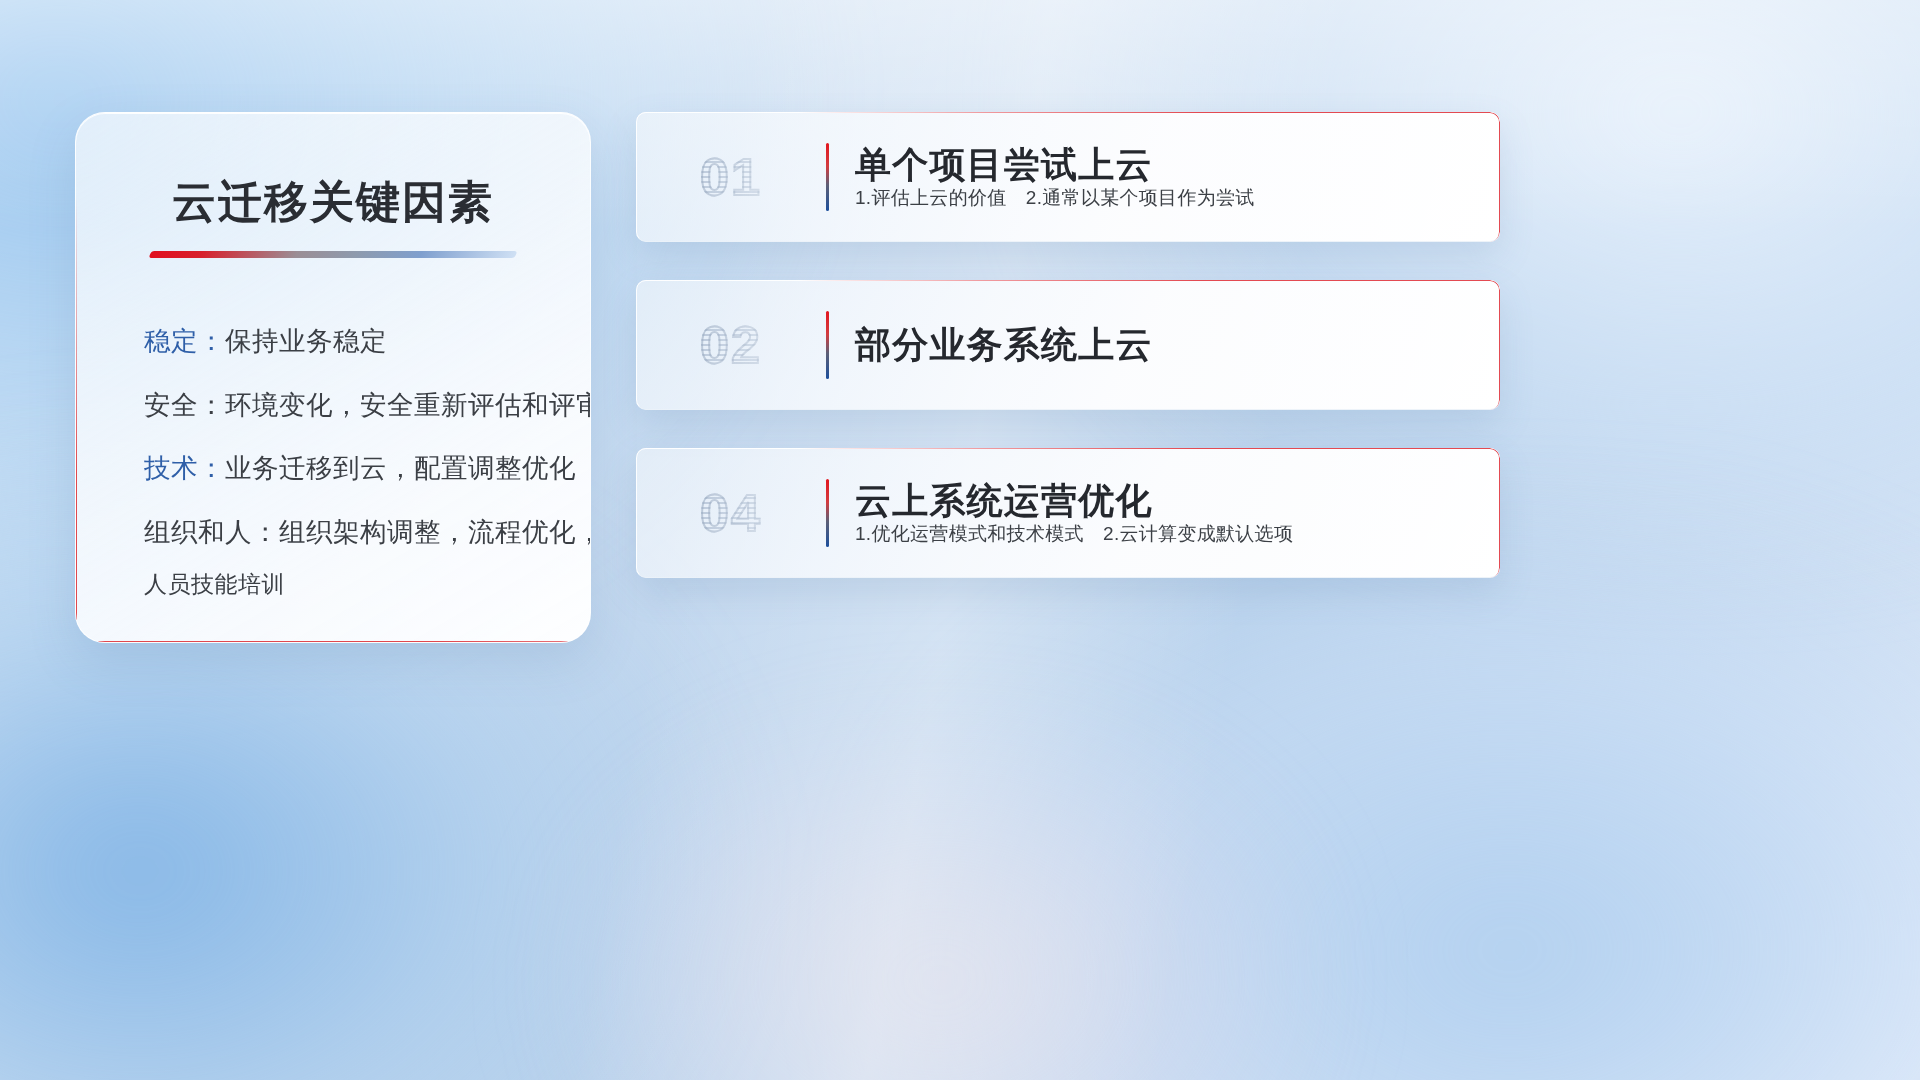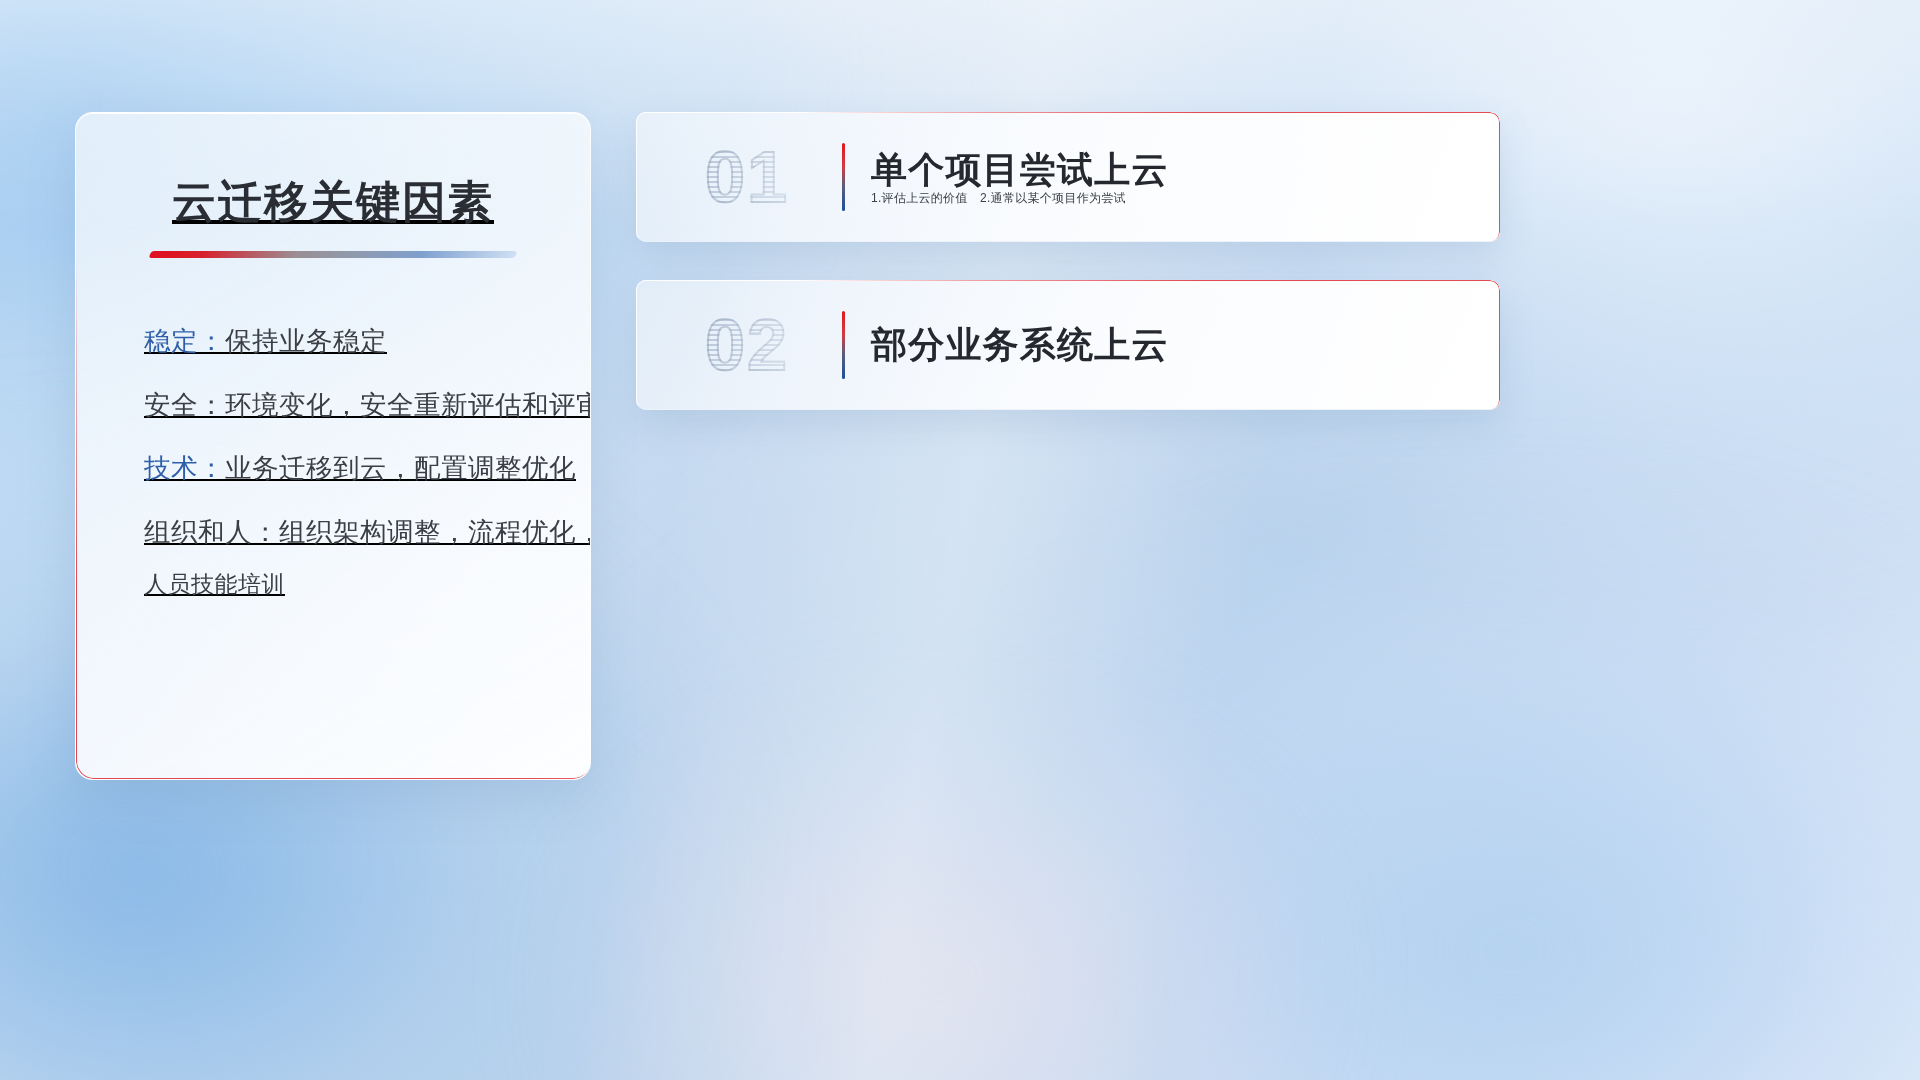--- a/index.html
+++ b/index.html
@@ -49,27 +49,26 @@
   .bg-top-fade {
     position:absolute; left:0; top:0; width:100%; height:230px;
     background:linear-gradient(180deg, rgba(255,255,255,.42), rgba(255,255,255,0));
   }
 
   
   #stage { position:absolute; inset:0; }
 
   
   #left-card {
-    position:absolute; left:75px; top:112px; width:516px; height:668px;
-    border-radius:18px;
+    position:absolute; left:75px; top:112px; width:516px; height:531px;
+    border-radius:30px;
     background:linear-gradient(150deg, rgba(255,255,255,.62) 0%, rgba(248,251,254,.80) 34%, rgba(252,253,255,.93) 72%, rgba(255,255,255,.97) 100%);
     border:1px solid rgba(255,255,255,.85);
     box-shadow:0 18px 48px rgba(86,126,172,.18), inset 0 1px 0 rgba(255,255,255,.9);
     overflow:hidden;
-    text-decoration:underline;
   }
   #left-card::after{
     content:""; position:absolute; left:0; bottom:0; width:100%; height:100%;
     border-radius:18px; pointer-events:none;
     border-left:1.6px solid #e0484f;
     border-bottom:1.6px solid #e0484f;
     -webkit-mask-image:linear-gradient(205deg, rgba(0,0,0,0) 42%, rgba(0,0,0,1) 78%);
             mask-image:linear-gradient(205deg, rgba(0,0,0,0) 42%, rgba(0,0,0,1) 78%);
   }
   #left-card .inner { position:relative; z-index:2; padding:45px 40px 0 40px; }
@@ -114,50 +113,49 @@
   .step-card::after{
     content:""; position:absolute; inset:0; border-radius:10px; pointer-events:none;
     border-left:1px solid rgba(255,255,255,.9);
     border-bottom:1px solid rgba(236,242,249,.9);
   }
 
   .step-num {
     position:relative; z-index:2;
     width:190px; flex:0 0 190px;
     text-align:center;
-    font-size:72px; font-weight:bold; letter-spacing:2px;
+    font-size:52px; font-weight:bold; letter-spacing:2px;
     line-height:1;
     color:transparent;
     -webkit-text-stroke:2px rgba(120,140,168,.55);
     background-image:repeating-linear-gradient(
         180deg,
         rgba(132,152,180,.58) 0px,
         rgba(132,152,180,.58) 2px,
         rgba(255,255,255,0) 2px,
         rgba(255,255,255,0) 5px);
     -webkit-background-clip:text; background-clip:text;
     -webkit-mask-image:linear-gradient(96deg, rgba(0,0,0,.30) 0%, rgba(0,0,0,.85) 30%, rgba(0,0,0,.5) 62%, rgba(0,0,0,.12) 100%);
             mask-image:linear-gradient(96deg, rgba(0,0,0,.30) 0%, rgba(0,0,0,.85) 30%, rgba(0,0,0,.5) 62%, rgba(0,0,0,.12) 100%);
     opacity:.9;
     user-select:none;
-    margin-left:16px;
   }
   .step-bar {
     position:relative; z-index:2;
     width:3px; height:68px; flex:0 0 3px; margin-right:26px;
     border-radius:2px;
     background:linear-gradient(180deg,#e2161f 0%, #d33b3f 34%, #5d5f76 62%, #1c4f9c 100%);
   }
   .step-text { position:relative; z-index:2; flex:1; padding-right:24px; }
   .step-title {
     font-size:36px; font-weight:bold; color:#25282e;
     letter-spacing:1.2px; line-height:1.2;
   }
   .step-desc {
-    font-size:12px; color:#3c4046;
+    font-size:19px; color:#3c4046;
     letter-spacing:.3px; line-height:1.3;
   }
 </style>
 </head>
 <body>
 
 <div id="bg">
   <div class="bg-base"></div>
   <div class="bg-glow-a"></div>
   <div class="bg-glow-b"></div>
@@ -212,15 +210,23 @@
 
     <article class="step-card">
       <div class="step-num">02</div>
       <div class="step-bar"></div>
       <div class="step-text">
         <div class="step-title">部分业务系统上云</div>
       </div>
     </article>
 
 
+    <article class="step-card">
+      <div class="step-num">04</div>
+      <div class="step-bar"></div>
+      <div class="step-text">
+        <div class="step-title">云上系统运营优化</div>
+        <div class="step-desc">1.优化运营模式和技术模式　2.云计算变成默认选项</div>
+      </div>
+    </article>
 
   </section>
 </div>
 
 </body></html>

